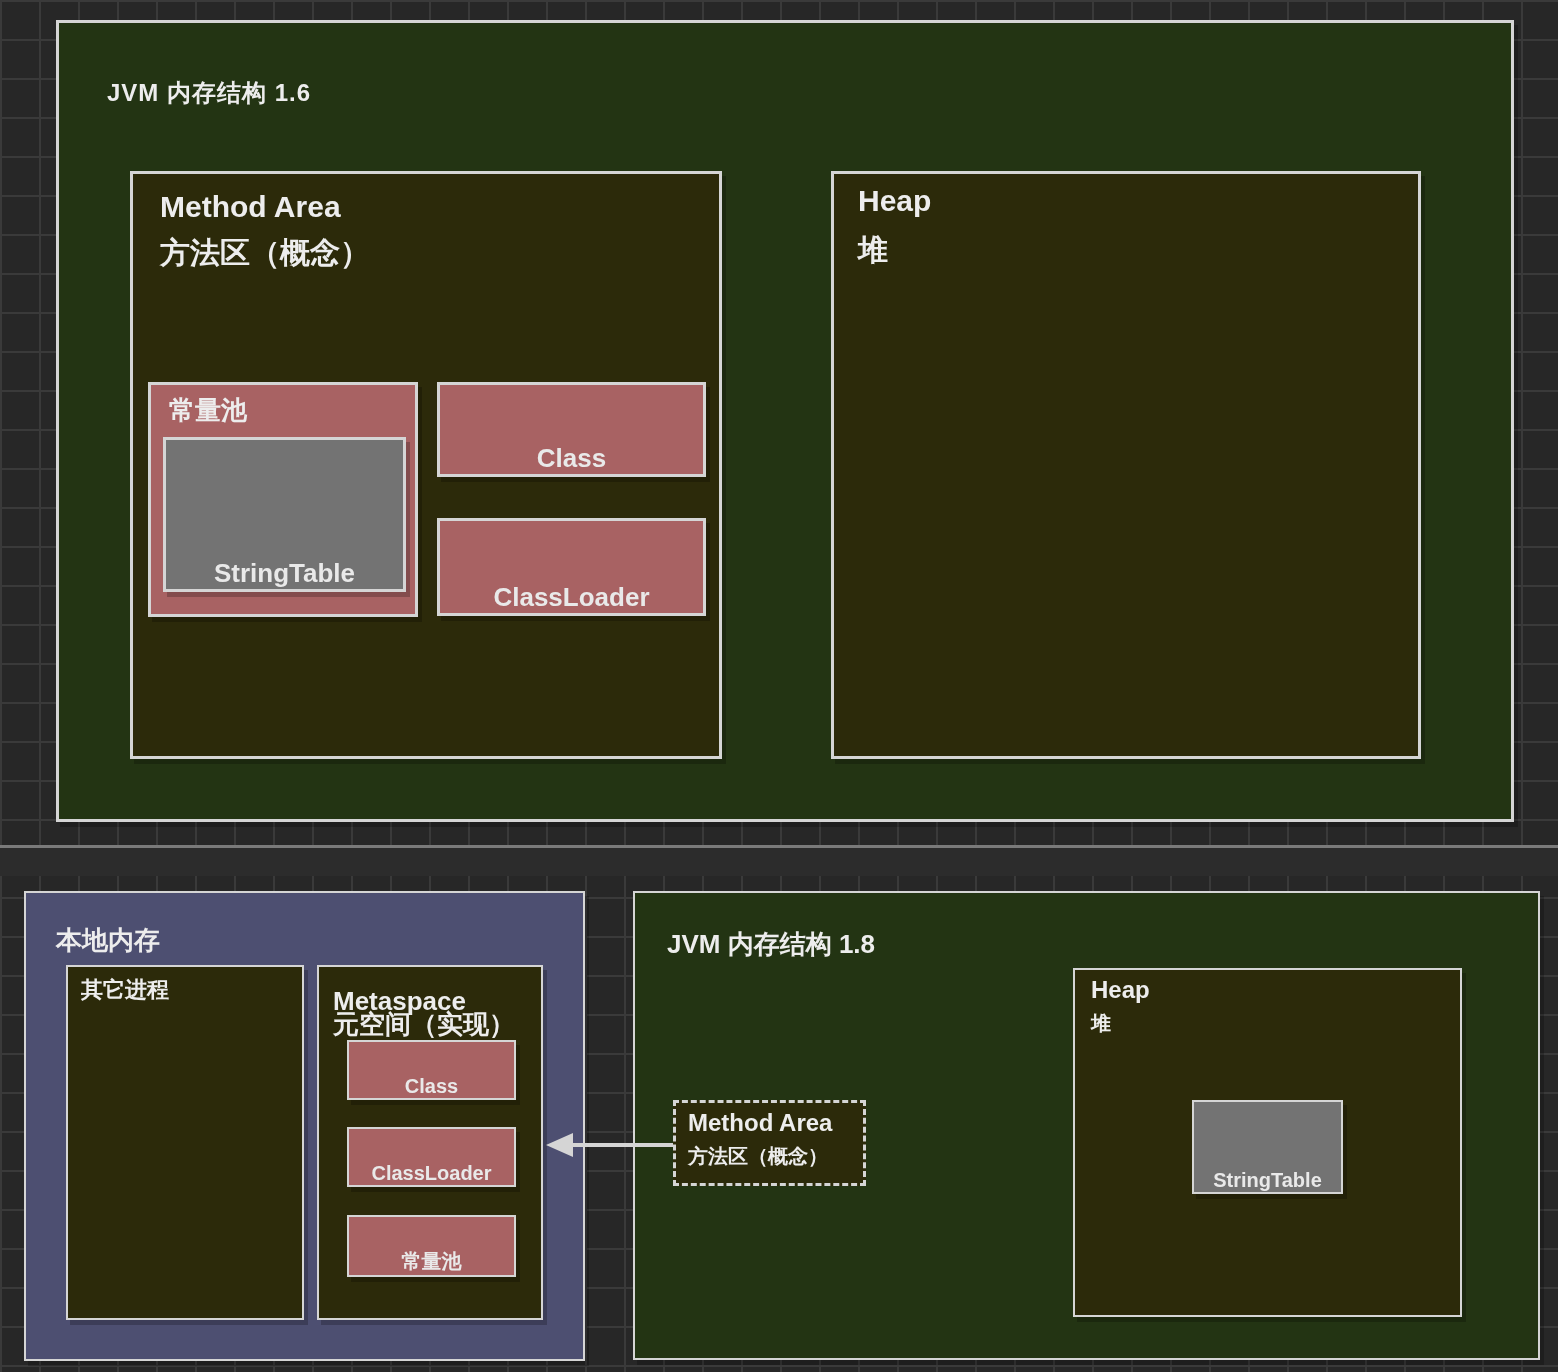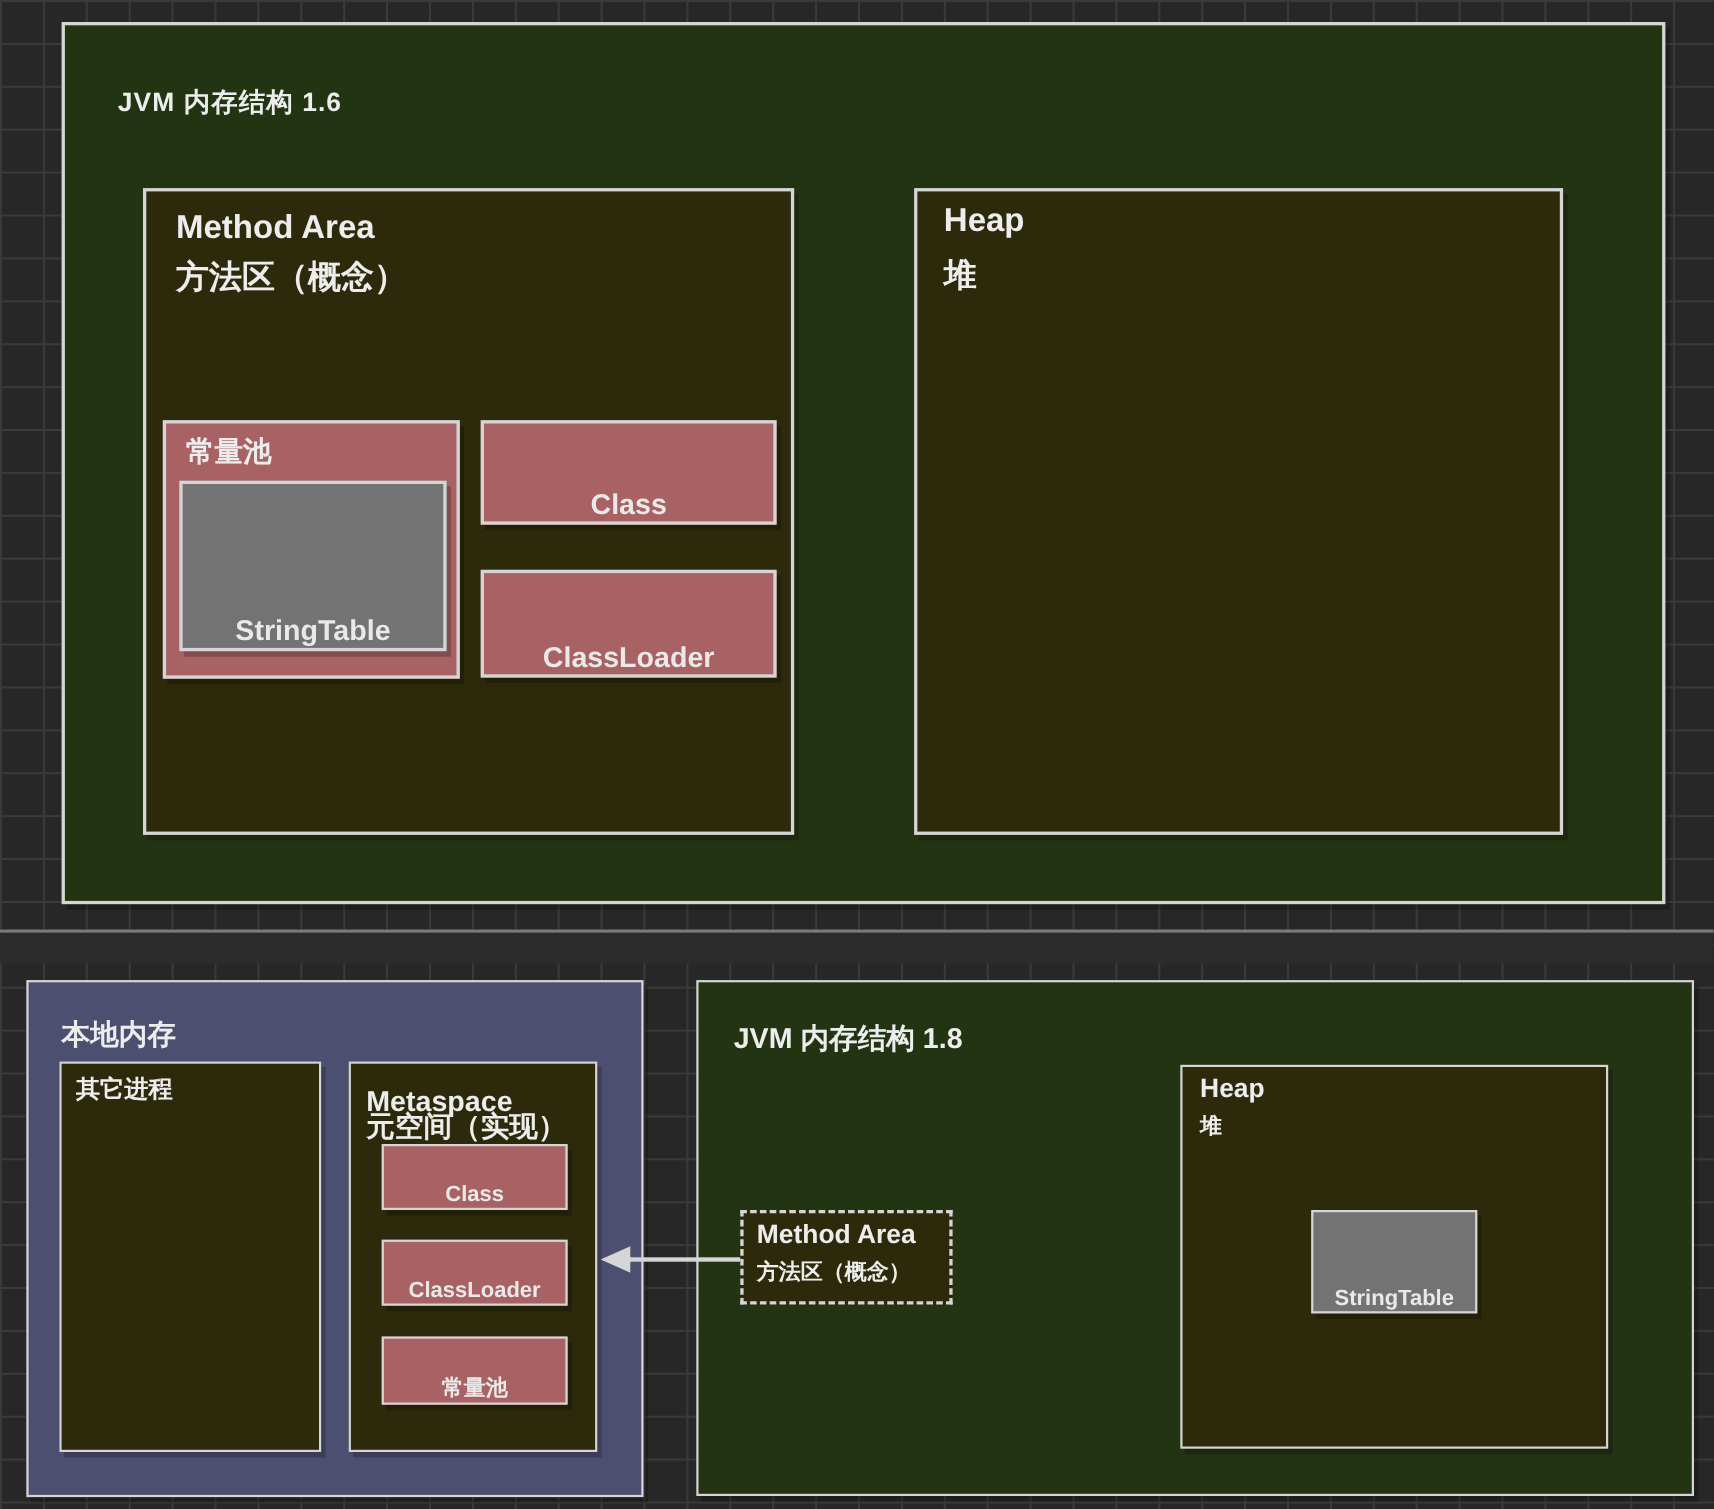--- a/index.html
+++ b/index.html
@@ -85,21 +85,21 @@
   <div class="shape olive" style="left:772px; top:148px; width:590px; height:588px;">
     <div class="abs title-md" style="left:24px; top:10px;">Heap</div>
     <div class="abs title-md" style="left:24px; top:56px;">堆</div>
   </div>
 </div>
 
 <div class="shape purple" style="left:24px; top:891px; width:561px; height:470px; border-width:2px;">
 
   <div class="abs title-sm" style="left:30px; top:30px;">本地内存</div>
 
-  <div class="shape olive" style="left:28px; top:72px; width:238px; height:355px; border-width:2px;">
+  <div class="shape olive" style="left:40px; top:72px; width:238px; height:355px; border-width:2px;">
     <div class="abs title-xs" style="left:13px; top:8px;">其它进程</div>
   </div>
 
   <div class="shape olive" style="left:291px; top:72px; width:226px; height:355px; border-width:2px;">
     <div class="abs title-sm" style="left:14px; top:19px;">Metaspace</div>
     <div class="abs" style="left:14px; top:40px; font-size:26px; font-weight:bold;">元空间（实现）</div>
 
     <div class="shape pink-dark center-txt" style="left:28px; top:73px; width:169px; height:60px; border-width:2px; font-size:20px;">
       <span>Class</span>
     </div>

